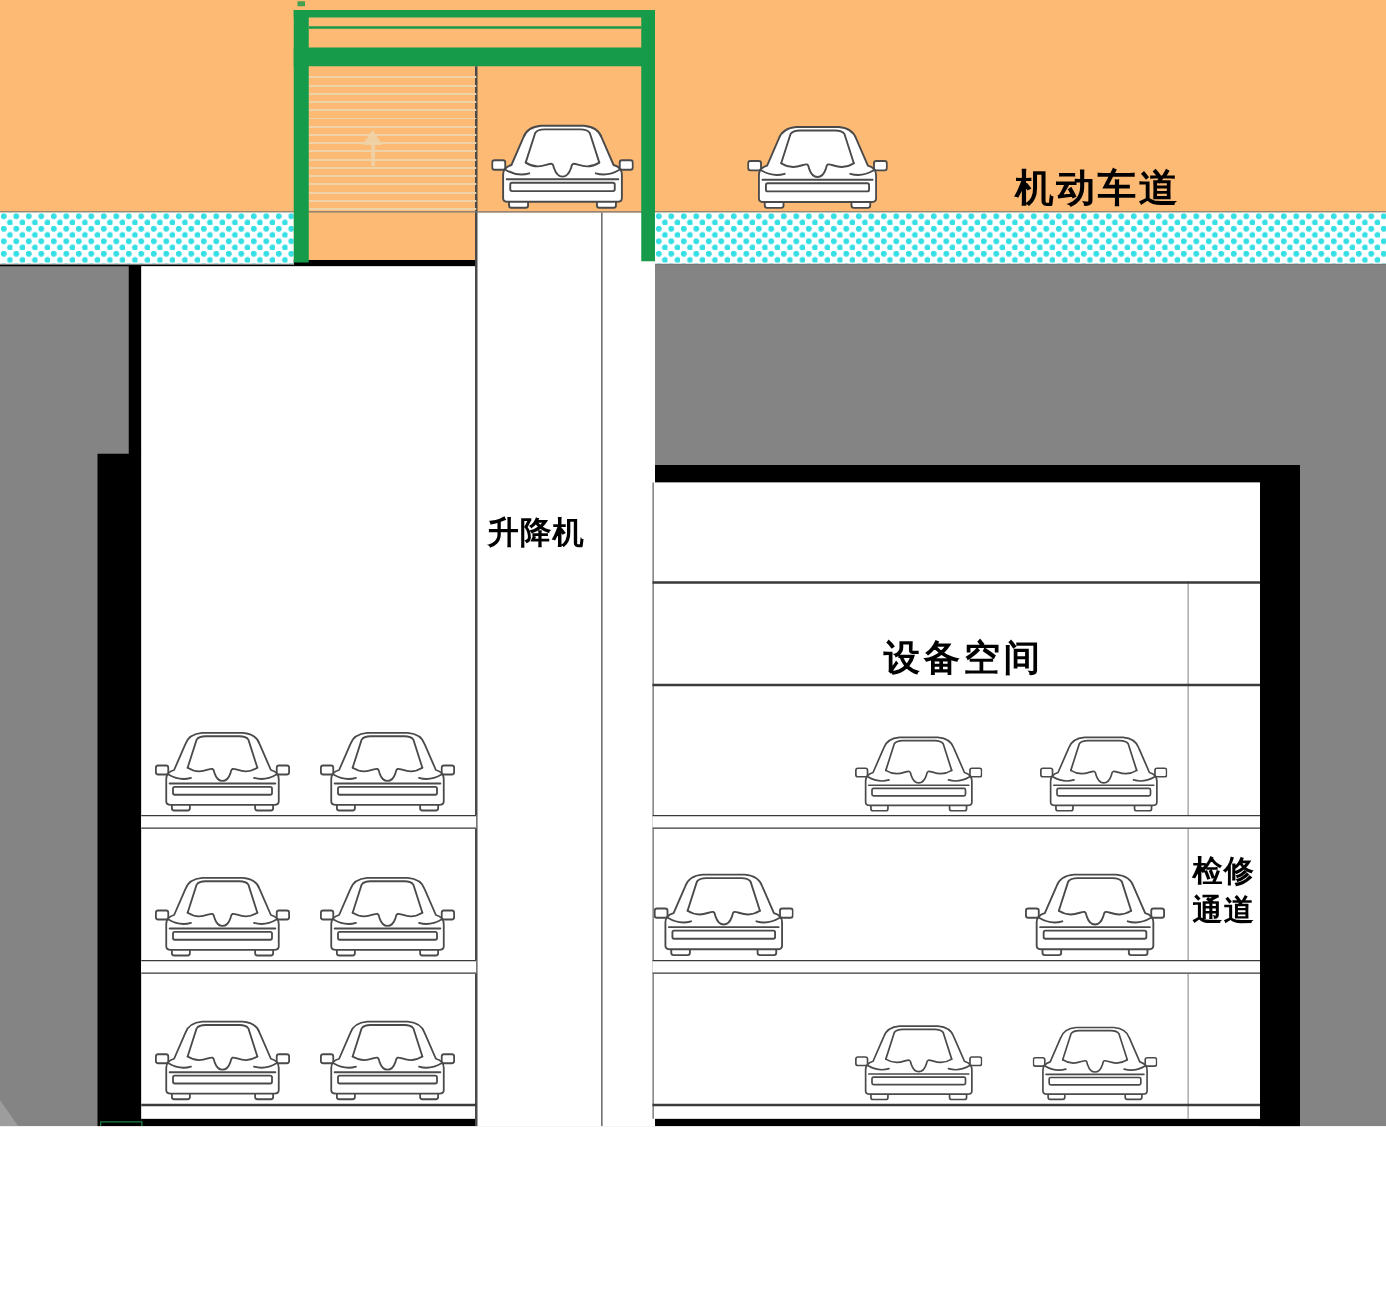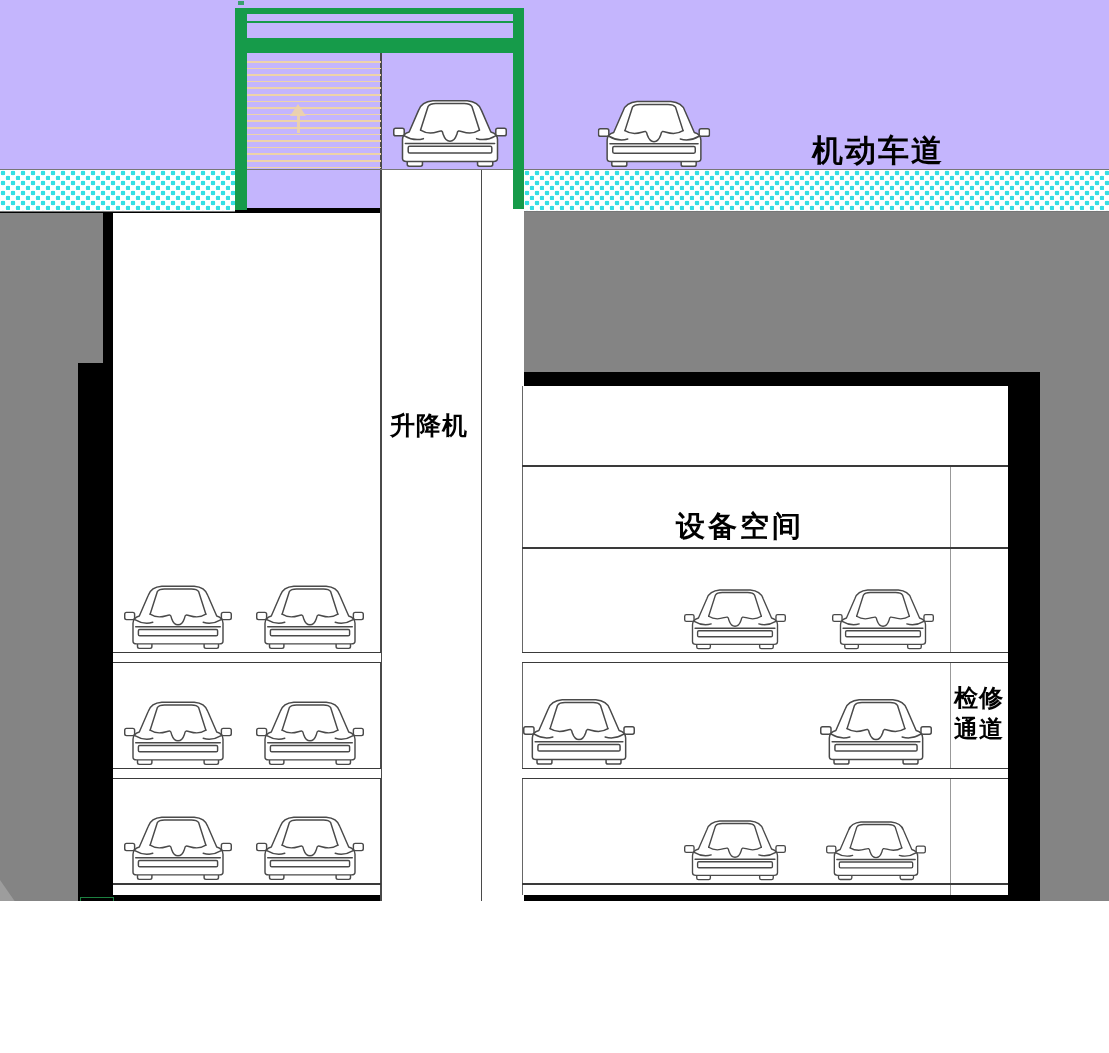--- a/index.html
+++ b/index.html
@@ -1,17 +1,17 @@
 <!DOCTYPE html>
 <html style="--frame-green: #169b4a; --road-hatch-cyan: #35dfe4; --earth-gray: #848484; --earth-gray-light: #9d9d9d; --structure-black: #000000; --door-tan: #eed3a9; --line-gray: #4a4a4a;"><head>
 <meta charset="utf-8">
 <style>
   html,body{margin:0;padding:0;background:#fff;}
   body{font-family:"Liberation Sans","DejaVu Sans",sans-serif;}
-  #scene{position:relative;width:1109px;height:901px;overflow:hidden;background:#c4b5fd;}
+  #scene{position:relative;width:1109px;height:901px;overflow:hidden;background:#fdba74;}
   .abs{position:absolute;}
   
   .earth{left:0;top:212px;width:1109px;height:841px;background:var(--earth-gray,#848484);}
   .earth-light{left:0;top:880px;width:120px;height:173px;background:var(--earth-gray-light,#9d9d9d);
     clip-path:polygon(0 0,100% 100%,0 100%);}
   
   .blk{background:var(--structure-black,#000);}
   
   .white{background:#fff;}
   
@@ -30,21 +30,21 @@
   .green{background:var(--frame-green,#169b4a);}
   
   .door{background-image:repeating-linear-gradient(180deg, transparent 0 5px, var(--door-tan,#f2d9b8) 5px 6.6px);}
   .door-arrow{width:0;height:0;border-left:8px solid transparent;border-right:8px solid transparent;
     border-bottom:12px solid var(--door-tan,#eccfa6);opacity:.9;}
   .door-arrow-stem{width:3px;height:18px;background:var(--door-tan,#eccfa6);opacity:.9;}
   
   .lbl{color:#000;font-weight:bold;white-space:nowrap;}
   .lbl-road{font-size:31px;letter-spacing:2px;}
   .lbl-lift{font-size:25px;letter-spacing:1px;}
-  .lbl-equip{font-size:29px;letter-spacing:3px;}
+  .lbl-equip{font-size:29px;letter-spacing:3px;margin-left:31px;}
   .lbl-maint{font-size:24px;line-height:31px;text-align:center;letter-spacing:1px;}
   .car{position:absolute;}
   .car svg{display:block;width:100%;height:100%;}
   .green-outline{border:1.5px solid #1c8040;}
 </style>
 </head>
 <body>
 
 <div id="scene">
 

